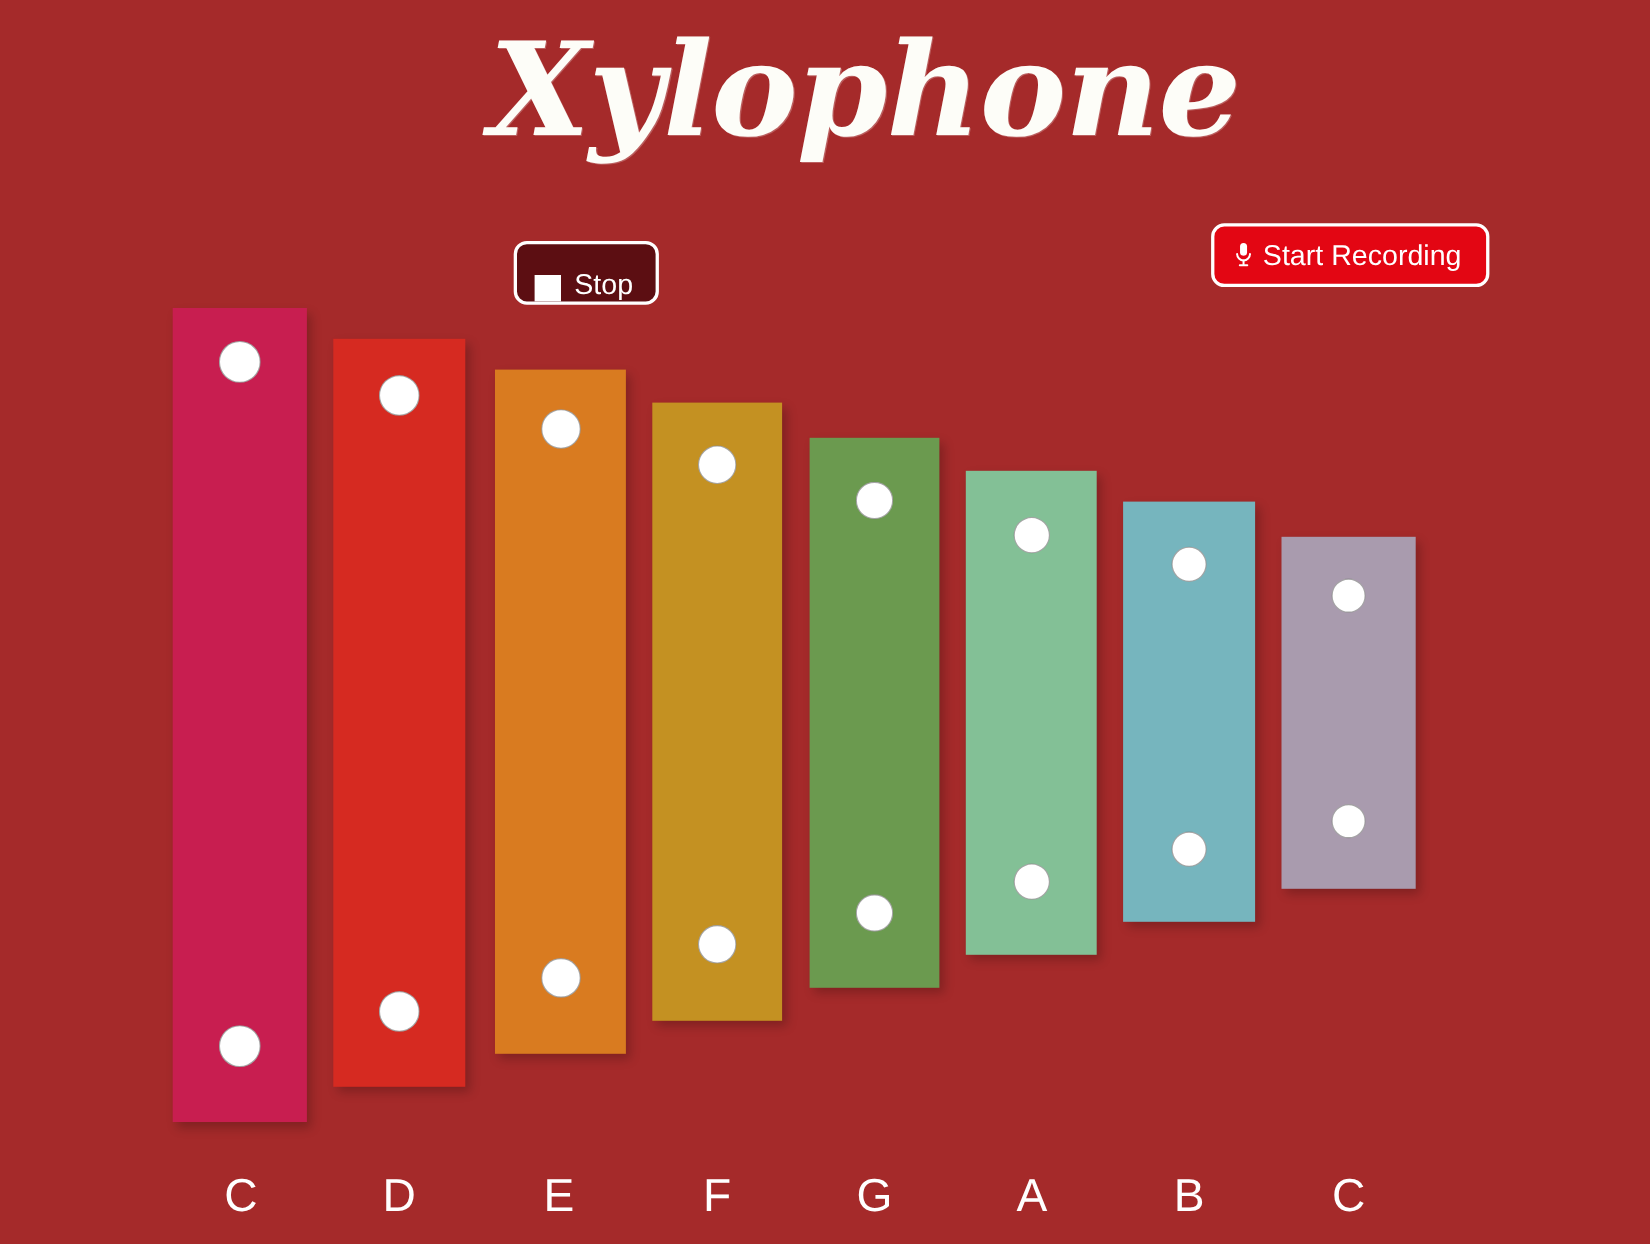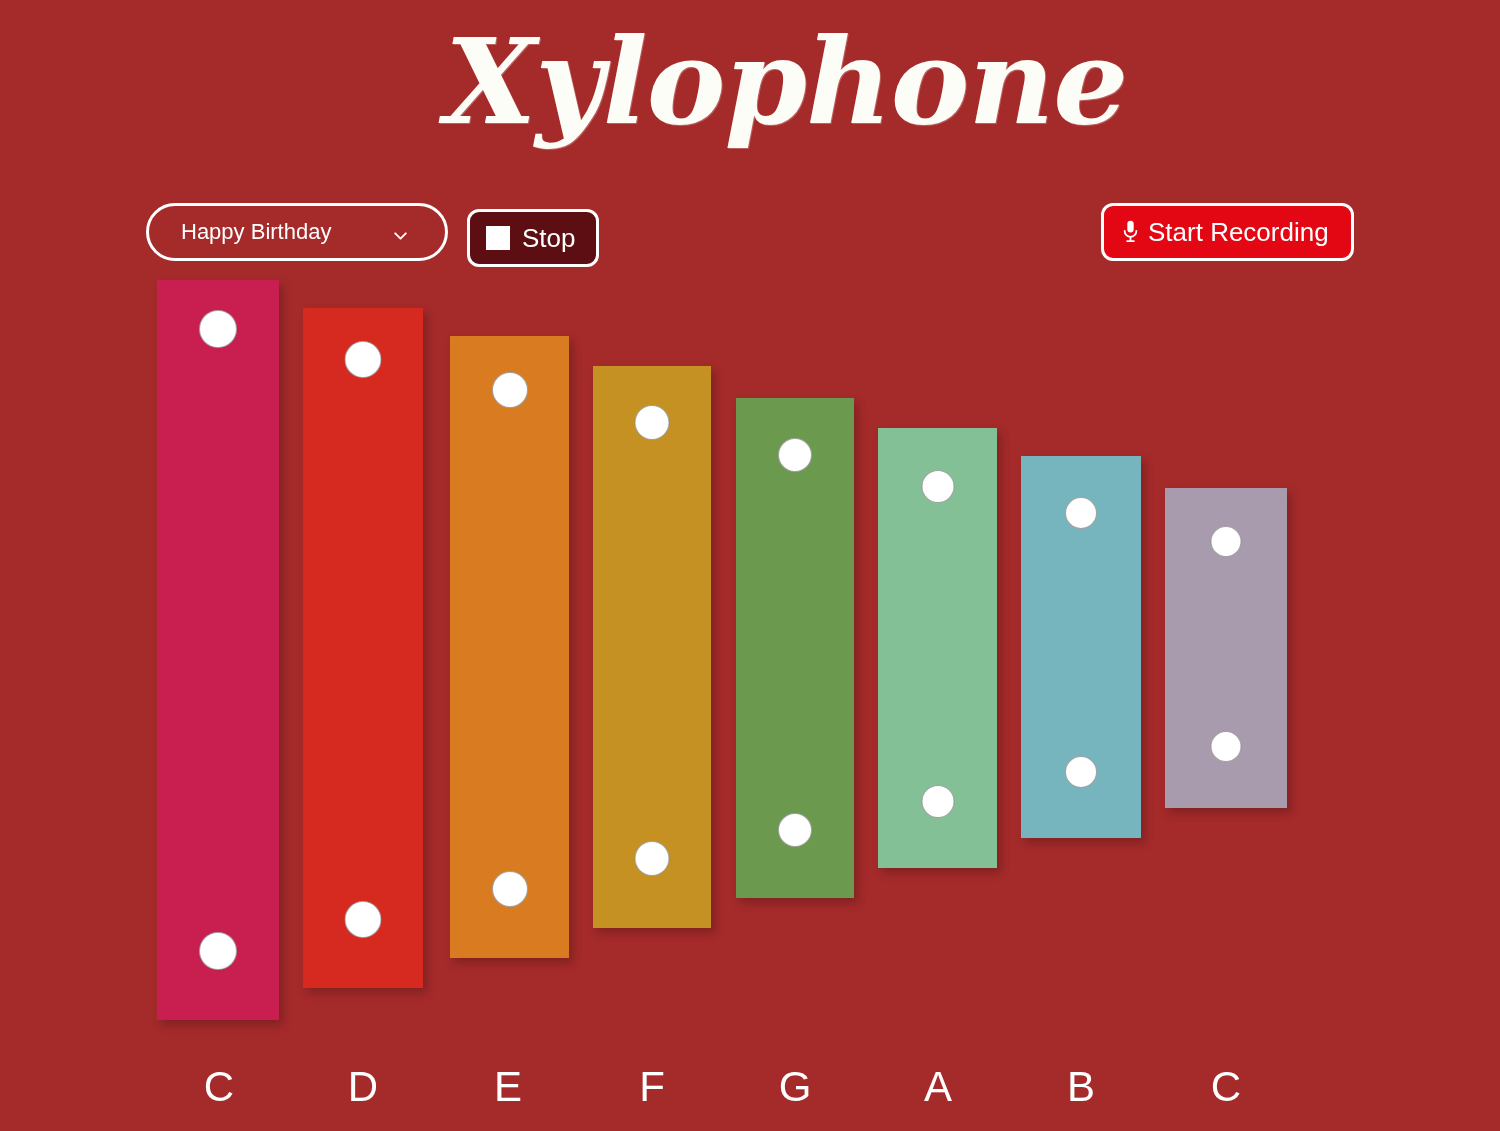--- a/index.html
+++ b/index.html
@@ -73,31 +73,31 @@
     width: 17px;
     height: 17px;
     flex: 0 0 auto;
     margin-left: 8px;
     display: block;
   }
 
   #stop-button {
     position: absolute;
     left: 467px;
-    top: 6px;
+    top: 16px;
     height: 58px;
     padding: 0 20px 0 16px;
     border: 3px solid #ffffff;
     border-radius: 12px;
     background: #5c0e12;
     color: #ffffff;
     font-family: "Liberation Sans", sans-serif;
     font-size: 26px;
     display: flex;
-    align-items: center;
+    align-items: flex-end;
     gap: 12px;
     cursor: pointer;
   }
   #stop-button .stop-square {
     width: 24px;
     height: 24px;
     background: #ffffff;
     flex: 0 0 auto;
     display: block;
   }
@@ -162,28 +162,20 @@
     transform: translateX(-50%);
   }
 </style>
 </head>
 <body style="background: rgb(165, 42, 42);">
 
 <div id="app-title">Xylophone</div>
 
 <div id="controls">
 
-  <div id="song-select">
-    <span class="sel-value">Happy Birthday</span>
-    <span class="chev">
-      <svg viewBox="0 0 16 16" width="17" height="17" aria-hidden="true">
-        <path d="M3 6 L8 11 L13 6" fill="none" stroke="#ffffff" stroke-width="1.8" stroke-linecap="round" stroke-linejoin="round"></path>
-      </svg>
-    </span>
-  </div>
 
   <div id="stop-button" style="background: rgb(92, 14, 18);">
     <span class="stop-square"></span>
     <span>Stop</span>
   </div>
 
   <div id="record-button" style="background: rgb(227, 6, 19);">
     <span class="mic">
       <svg viewBox="0 0 16 24" width="17" height="26" aria-hidden="true">
         <rect x="5" y="1.5" width="6" height="11" rx="3" fill="#ffffff"></rect>

